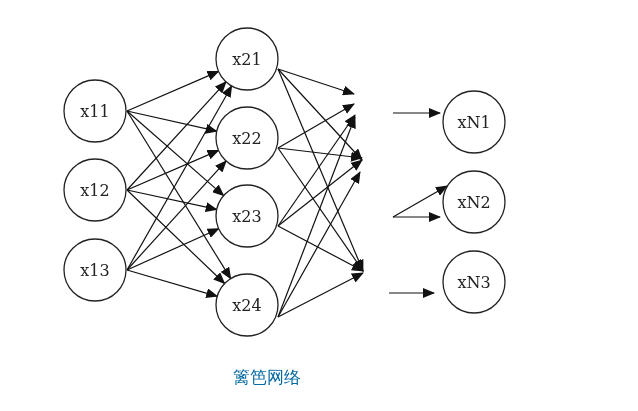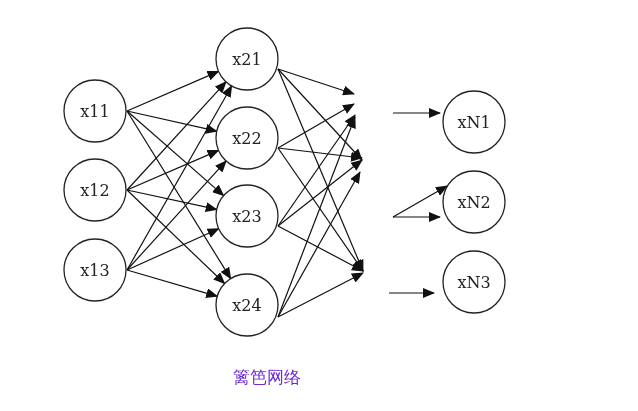--- a/index.html
+++ b/index.html
@@ -1,21 +1,21 @@
 <!DOCTYPE html>
 <html><head>
   <meta charset="utf-8">
   <style>
     html, body { margin: 0; padding: 0; background: #ffffff; }
     body { width: 638px; height: 411px; overflow: hidden; position: relative; }
     svg { position: absolute; left: 0; top: 0; }
     .node circle { fill: #ffffff; stroke: #222222; stroke-width: 1.3; }
     .node text { font-family: "DejaVu Serif", serif; font-size: 16px; fill: #222222; text-anchor: middle; dominant-baseline: central; }
     .edge { stroke: #111111; stroke-width: 1.2; fill: none; }
-    .caption { position: absolute; left: 0; width: 638px; top: 366px; text-align: center; font-family: "DejaVu Serif", serif; font-size: 17px; color: #6d28d9; }
+    .caption { position: absolute; left: 0; width: 638px; top: 366px; text-align: center; font-family: "DejaVu Serif", serif; font-size: 17px; color: #0369a1; }
     .caption span { position: relative; left: -52px; }
   </style>
 </head>
 <body>
 
 <svg id="diagram" width="638" height="411" viewBox="0 0 638 411">
   <defs>
     <marker id="arrow" viewBox="0 0 12 10" refX="11" refY="5" markerWidth="12" markerHeight="10" markerUnits="userSpaceOnUse" orient="auto">
       <path d="M0,0 L12,5 L0,10 z" fill="#111111"></path>
     </marker>

